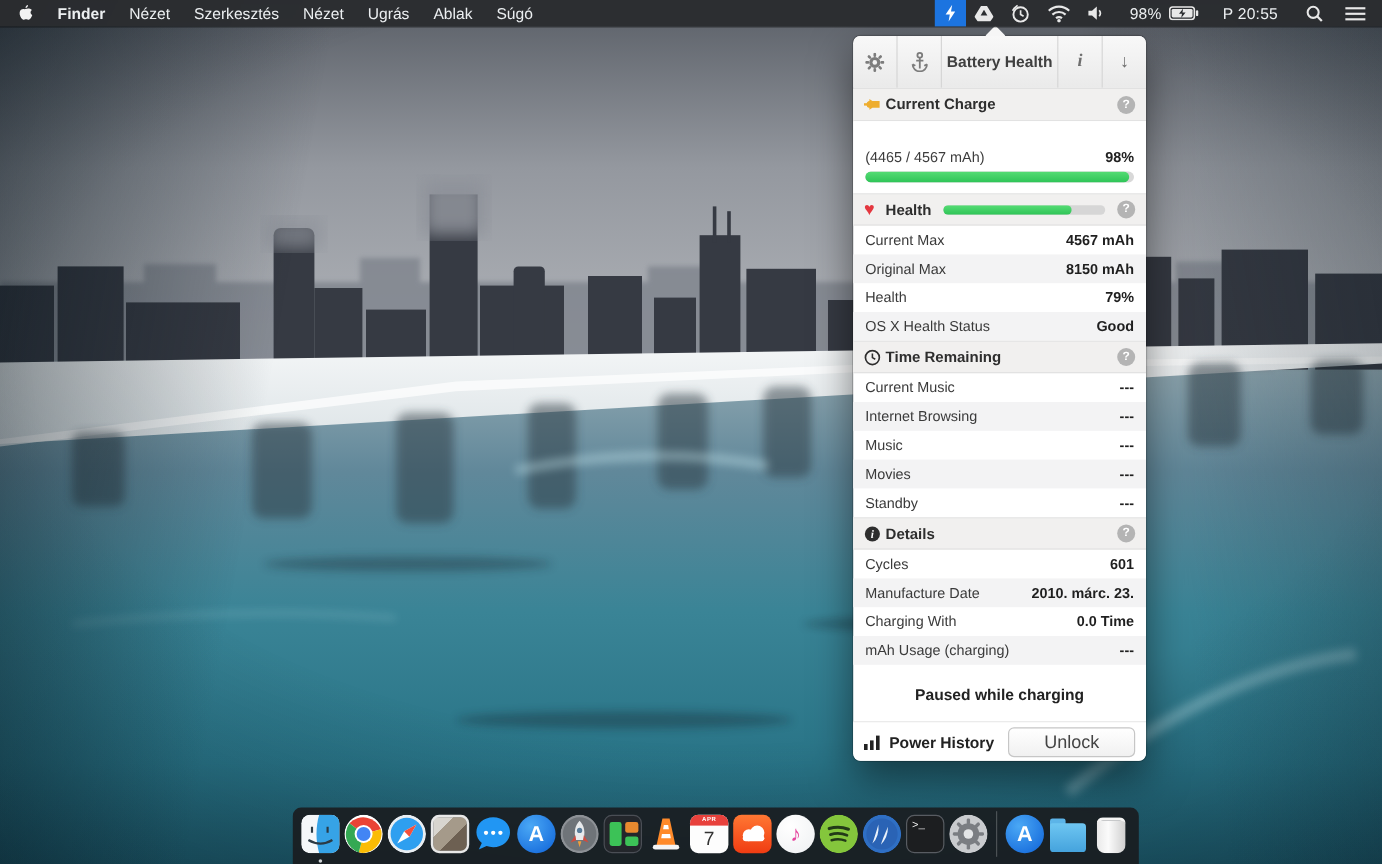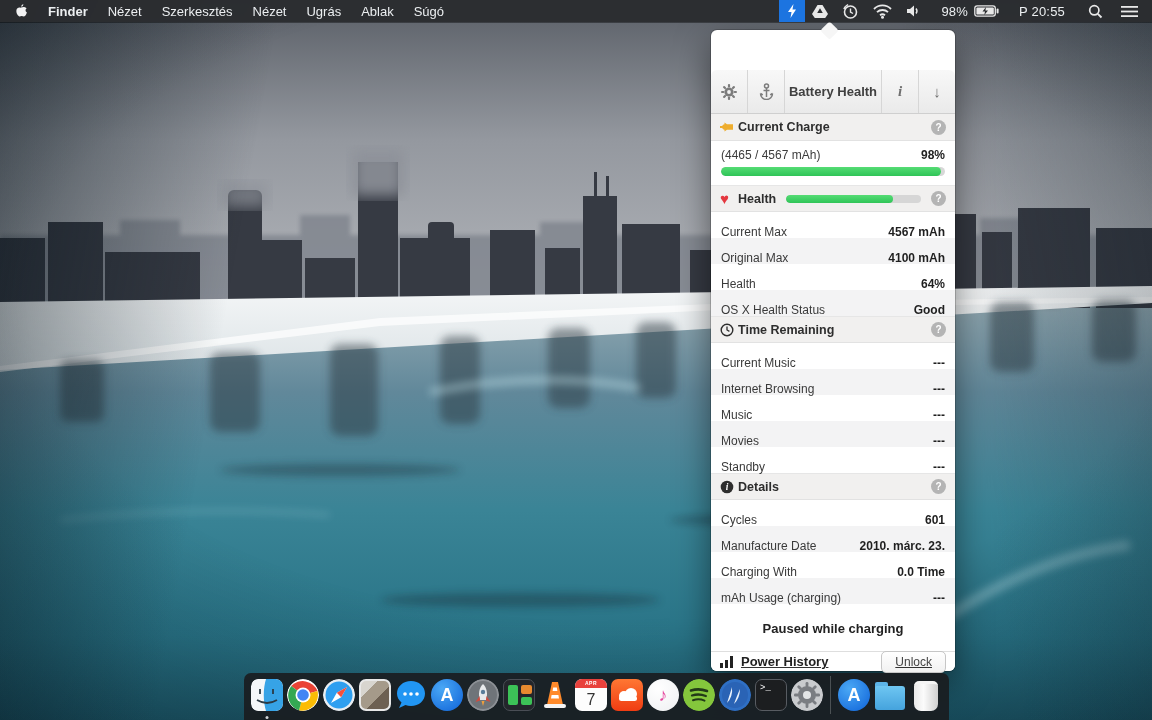--- a/index.html
+++ b/index.html
@@ -30,59 +30,59 @@
   .mb-text { padding:0 6px; letter-spacing:.2px; }
 
   
   #popover { position:absolute; left:711px; top:30px; width:244px; z-index:30;
     background:#fff; border-radius:6px; box-shadow:0 14px 34px rgba(0,0,0,.5), 0 0 0 1px rgba(0,0,0,.18);
     font-size:12px; color:#333; }
   #popover-arrow { position:absolute; top:-6px; left:112px; width:13px; height:13px;
     background:#f6f6f6; transform:rotate(45deg); border-radius:2px; }
   .pv-toolbar { position:relative; display:flex; align-items:stretch; height:44px;
     background:linear-gradient(#f8f8f8,#eaeaea); border-bottom:1px solid #cfcfcf;
-    border-radius:6px 6px 0 0;margin-top:40px; }
+    border-radius:6px 6px 0 0; }
   .pv-tool { width:37px; display:flex; align-items:center; justify-content:center;
     border-right:1px solid #d6d6d6; color:#7c7c7c; cursor:pointer; }
   .pv-tool.last { border-right:none; border-left:1px solid #d6d6d6; }
   .pv-title { flex:1; display:flex; align-items:center; justify-content:center;
     font-weight:bold; font-size:13px; color:#404040; }
   .info-glyph { font-family:"Liberation Serif", serif; font-style:italic; font-weight:bold;
     font-size:15px; color:#6f6f6f; }
   .down-glyph { font-size:15px; font-weight:bold; color:#6f6f6f; }
 
   .pv-header { display:flex; align-items:center; height:27px; padding:0 9px;
     background:#f1f0ef; border-bottom:1px solid #e2e2e2; border-top:1px solid #e6e6e6;
     font-weight:bold; color:#2e2e2e; font-size:12.5px; }
   .pv-header .hicon { width:18px; display:flex; align-items:center; }
   .help-badge { margin-left:auto; width:15px; height:15px; border-radius:50%;
     background:#b4b4b4; color:#fff; font-size:10px; font-weight:bold;
     display:flex; align-items:center; justify-content:center; cursor:pointer; }
 
-  .charge-block { padding:7px 10px 9px; background:#fff; }
+  .charge-block { padding:23px 10px 9px; background:#fff; }
   .charge-line { display:flex; align-items:baseline; color:#3c3c3c; }
   .charge-line .pct { margin-left:auto; font-weight:bold; color:#222; }
   .bar { height:9px; border-radius:5px; background:#d8d8d8; margin-top:5px; overflow:hidden; }
   .bar > i { display:block; height:100%; border-radius:5px;
     background:linear-gradient(#55dc74,#2fc457); }
   .hbar { flex:1; height:8px; border-radius:4px; background:#d6d6d6; margin:0 10px; overflow:hidden; }
   .hbar > i { display:block; height:100%; border-radius:4px;
     background:linear-gradient(#55dc74,#2fc457); }
 
-  .pv-row { display:flex; height:24px; padding:13px 10px; }
+  .pv-row { display:flex; align-items:center; height:24px; padding:0 10px; }
   .pv-row:nth-child(even) { background:#f3f3f4; }
   .pv-row .lbl { color:#3a3a3a; }
   .pv-row .val { margin-left:auto; font-weight:bold; color:#1f1f1f; }
   .heart { color:#e4373f; font-size:15px; }
   .paused { text-align:center; font-weight:bold; font-size:13px; color:#222;
     padding:17px 0 15px; }
-  .pv-footer { display:flex; align-items:center; height:20px; padding:0 9px;
-    border-top:1px solid #dedede; border-radius:0 0 6px 6px; background:#fff;text-decoration:underline; }
+  .pv-footer { display:flex; align-items:center; height:33px; padding:0 9px;
+    border-top:1px solid #dedede; border-radius:0 0 6px 6px; background:#fff; }
   .pv-footer .flabel { font-weight:bold; font-size:13px; color:#222; margin-left:6px; }
-  .unlock-btn { margin-left:auto; padding:3px 13px; font-size:12px; color:#444;
+  .unlock-btn { margin-left:auto; padding:3px 29px; font-size:15px; color:#444;
     background:linear-gradient(#ffffff,#f1f1f1); border:1px solid #c6c6c6; border-radius:5px;
     cursor:pointer; }
 
   
   #dock { position:absolute; left:244px; bottom:0; height:47px; z-index:40;
     background:rgba(26,28,31,.9); border-radius:7px 7px 0 0;
     display:flex; align-items:center; padding:4px 5px 7px; }
   .dock-item { position:relative; width:34px; height:36px; margin:0 1px;
     display:flex; align-items:center; justify-content:center; cursor:pointer; }
   .dock-dot { position:absolute; bottom:-6px; left:50%; transform:translateX(-50%);
@@ -366,25 +366,25 @@
       </span>
       <span class="help-badge" style="margin-left:0;">?</span>
     </div>
     <div>
       <div class="pv-row">
         <span class="lbl">Current Max</span>
         <span class="val">4567 mAh</span>
       </div>
       <div class="pv-row">
         <span class="lbl">Original Max</span>
-        <span class="val">4100 mAh</span>
+        <span class="val">8150 mAh</span>
       </div>
       <div class="pv-row">
         <span class="lbl">Health</span>
-        <span class="val">64%</span>
+        <span class="val">79%</span>
       </div>
       <div class="pv-row">
         <span class="lbl">OS X Health Status</span>
         <span class="val">Good</span>
       </div>
     </div>
 
     <div class="pv-header">
       <span class="hicon">
         <svg width="14" height="14" viewBox="0 0 14 14">

